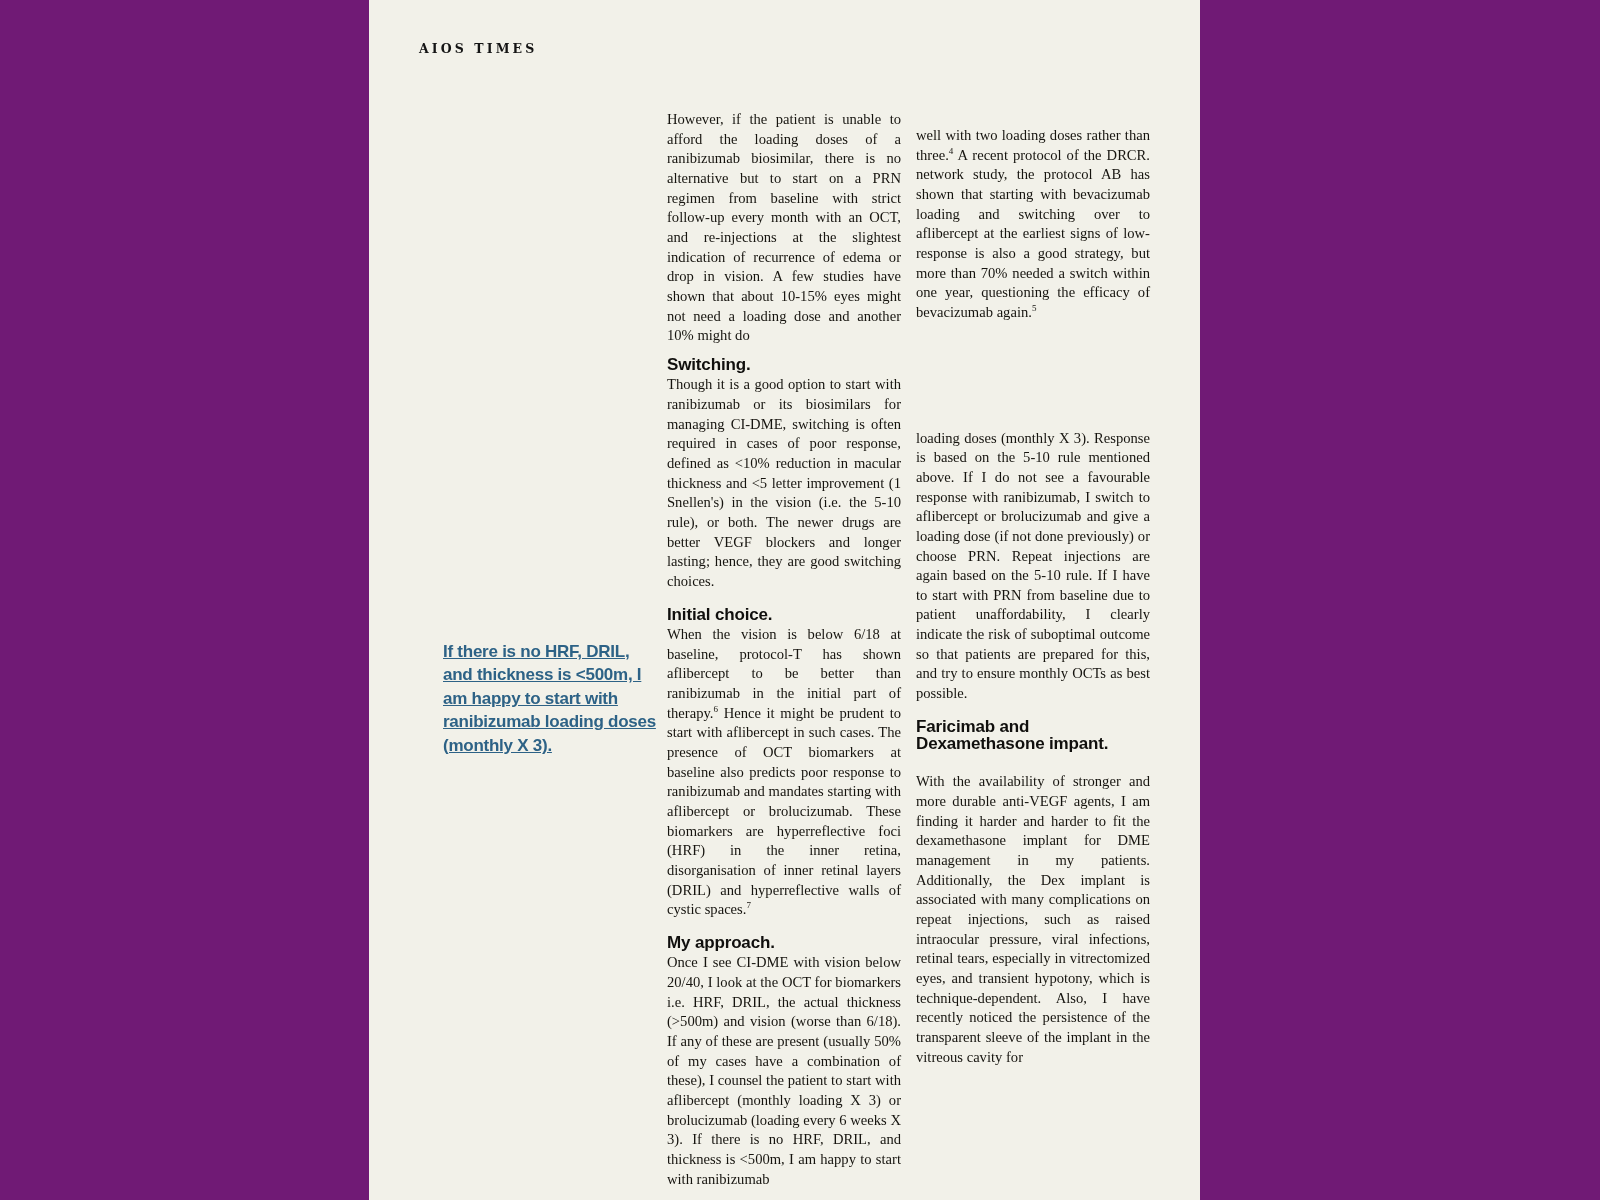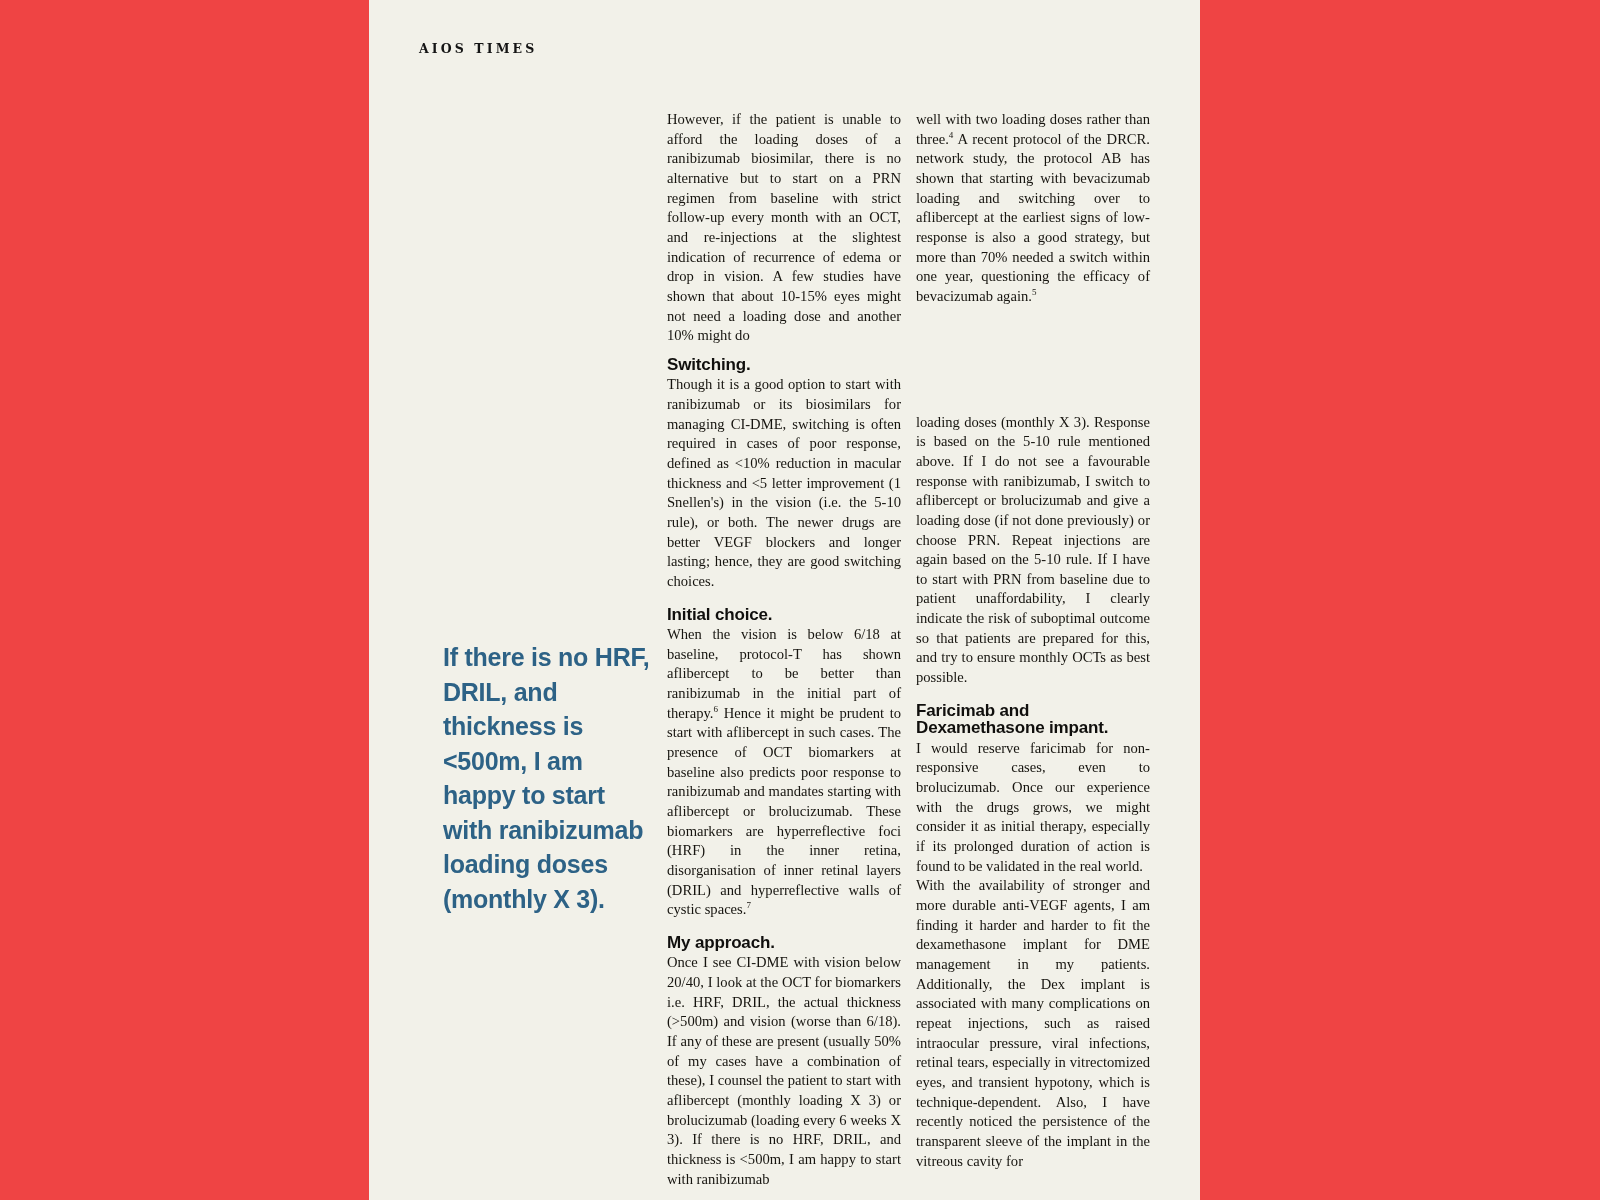--- a/index.html
+++ b/index.html
@@ -5,21 +5,21 @@
   * { margin:0; padding:0; box-sizing:border-box; }
   html, body {
     width:1600px; height:1200px;
     background:#000000;
     font-family:"Liberation Serif", serif;
     overflow:hidden;
   }
   #viewport {
     position:relative;
     width:1600px; height:1200px;
-    background:#ef4444;
+    background:#701a75;
   }
   #page {
     position:absolute;
     left:369px; top:0;
     width:831px; height:1200px;
     background:#f2f1e9;
     overflow:hidden;
   }
 
   
@@ -34,35 +34,36 @@
     white-space:nowrap;
   }
 
   
   .pull-quote {
     position:absolute;
     left:74px; top:640px;
     width:215px;
     font-family:"Liberation Sans", sans-serif;
     font-weight:700;
-    font-size:25px;
+    font-size:17px;
     line-height:1.38;
     letter-spacing:-0.25px;
     color:#2d6286;
+    text-decoration:underline;
   }
 
   
   .col {
     position:absolute;
     top:110px;
     width:234px;
     height:985px;
   }
   .col-mid { left:298px; }
-  .col-right { left:547px; }
+  .col-right { left:547px;margin-top:16px; }
 
   
   .body-p {
     font-family:"Liberation Serif", serif;
     font-size:14.6px;
     line-height:19.65px;
     color:#16140f;
     text-align:justify;
     text-justify:inter-word;
     hyphens:none;
@@ -140,20 +141,19 @@
     </div>
 
     <div class="col col-right">
 
       <p class="body-p"><span>well with two loading doses rather than three.</span><sup>4</sup><span> A recent protocol of the DRCR. network study, the protocol AB has shown that starting with bevacizumab loading and switching over to aflibercept at the earliest signs of low-response is also a good strategy, but more than 70% needed a switch within one year, questioning the efficacy of bevacizumab again.</span><sup>5</sup></p>
 
       <p class="body-p" style="margin-top:106px;">loading doses (monthly X 3). Response is based on the 5-10 rule mentioned above. If I do not see a favourable response with ranibizumab, I switch to aflibercept or brolucizumab and give a loading dose (if not done previously) or choose PRN. Repeat injections are again based on the 5-10 rule. If I have to start with PRN from baseline due to patient unaffordability, I clearly indicate the risk of suboptimal outcome so that patients are prepared for this, and try to ensure monthly OCTs as best possible.</p>
 
       <h3 class="h-black tight">Faricimab and Dexamethasone impant.</h3>
 
-      <p class="body-p">I would reserve faricimab for non-responsive cases, even to brolucizumab. Once our experience with the drugs grows, we might consider it as initial therapy, especially if its prolonged duration of action is found to be validated in the real world.</p>
 
       <p class="body-p spacer-p">With the availability of stronger and more durable anti-VEGF agents, I am finding it harder and harder to fit the dexamethasone implant for DME management in my patients. Additionally, the Dex implant is associated with many complications on repeat injections, such as raised intraocular pressure, viral infections, retinal tears, especially in vitrectomized eyes, and transient hypotony, which is technique-dependent. Also, I have recently noticed the persistence of the transparent sleeve of the implant in the vitreous cavity for</p>
     </div>
 
 
   </div>
 </div>
 
 </body></html>

